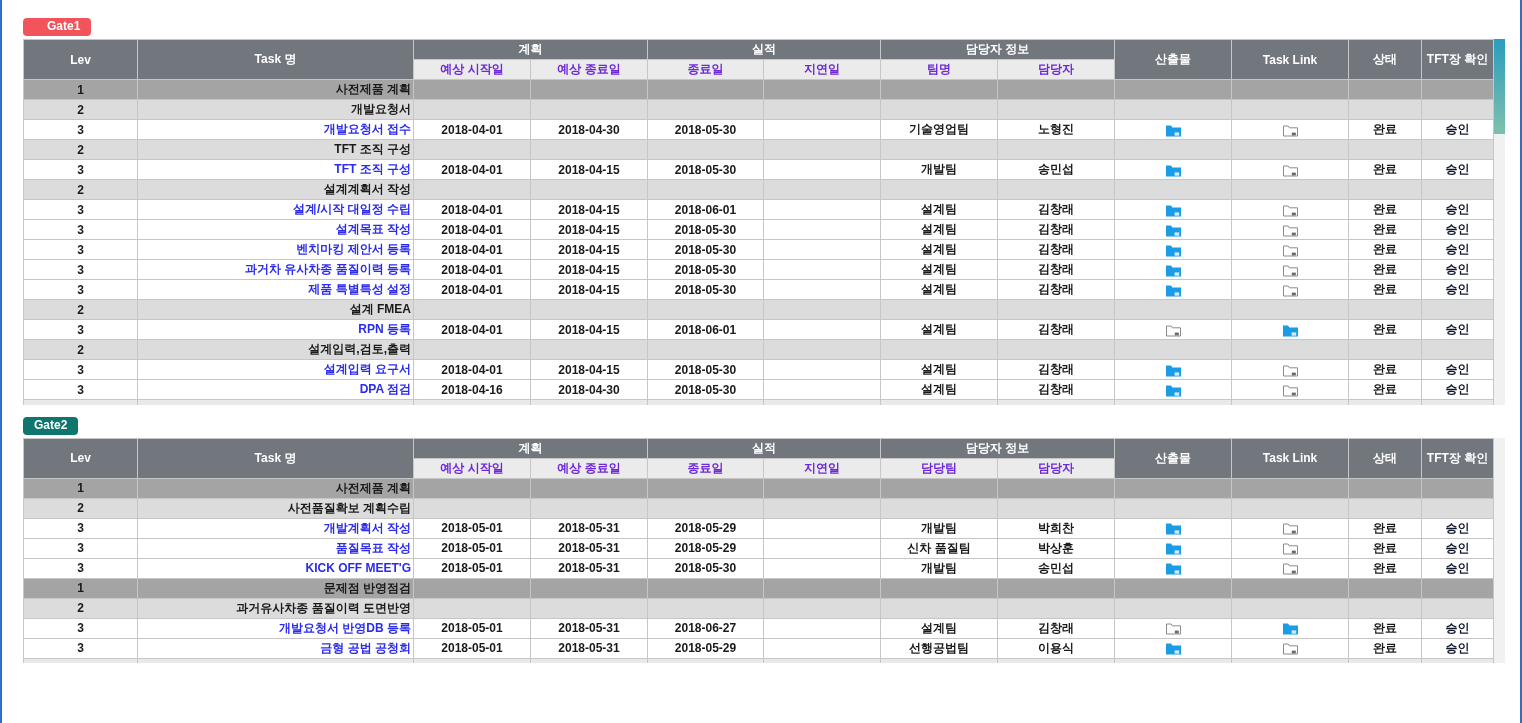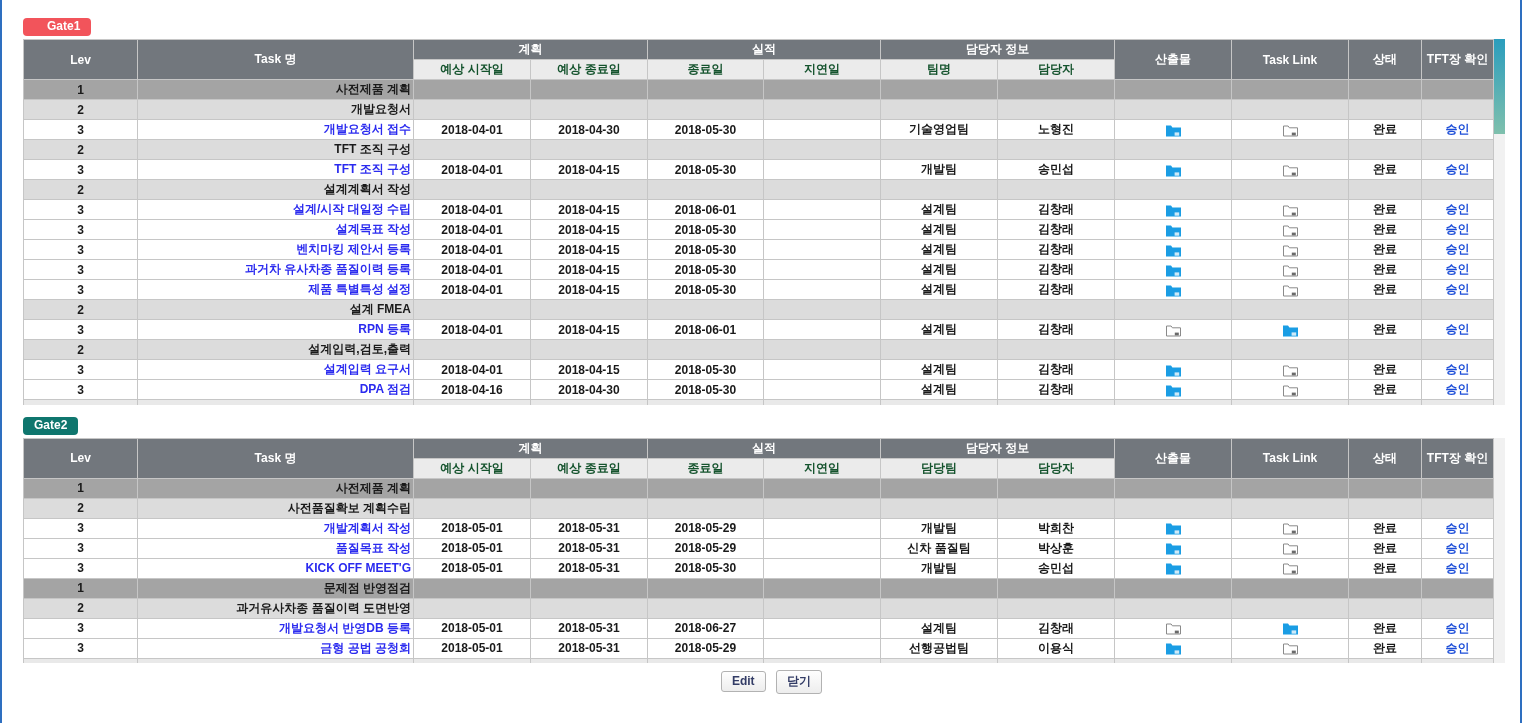--- a/index.html
+++ b/index.html
@@ -12,31 +12,31 @@
   .title-bar .ttl { font-size:12px; font-weight:bold; color:#1b2a4a; margin-left:7px; }
   .content { padding:16px 0 0 21px; }
   .gate-badge { display:inline-block; color:#fff; font-size:12px; font-weight:bold;
     padding:2px 11px 3px 11px; border-radius:4px; line-height:13px; }
   .table-wrap { display:flex; margin-top:3px; }
   table { border-collapse:collapse; table-layout:fixed; width:1471px;
     font-size:12px; font-weight:bold; color:#1a1a1a; }
   th,td { border:1px solid #c6c6c6; height:20px; padding:0 2px; overflow:hidden;
     white-space:nowrap; text-align:center; vertical-align:middle; }
   th.grp { background:#72777d; color:#fff; font-size:12px; }
-  th.sub { background:#ebebeb; color:#14532d; }
+  th.sub { background:#ebebeb; color:#6d28d9; }
   tr.lev1 td { background:#a4a4a4; }
   tr.lev2 td { background:#dcdcdc; }
   tr.lev3 td { background:#ffffff; }
   tr.sliver td { height:5px; background:#e9e9e9; border-bottom:none; }
   td.task { text-align:right; }
   td.task.ind1 { padding-left:12px; }
   td.task.ind2 { padding-left:26px; }
   td.task.ind3 { padding-left:41px; }
   .task-link { color:#2b2bef; cursor:pointer;margin-top:16px; }
-  .approve { color:#1d4ed8; cursor:pointer; }
+  .approve { color:#0f172a; cursor:pointer; }
   .vscroll { width:11px; background:#f1f1f1; position:relative; }
   .vthumb { position:absolute; top:0; left:0; width:11px; height:95px;
     background:linear-gradient(#2a9dbd,#7fc0ad); }
   .gate2-space { height:10px; }
   .footer { text-align:center; margin-top:7px; }
   .btn { display:inline-block; font-size:12px; font-weight:bold; color:#333c66;
     background:linear-gradient(#fefefe,#ededed); border:1px solid #b2b2b2;
     border-radius:3px; padding:2px 10px 3px 10px; margin:0 3px; cursor:pointer;
     font-family:"Liberation Sans", sans-serif; }
   .icon-cell svg { vertical-align:middle; }
@@ -596,18 +596,14 @@
                   <td></td>
                   <td></td>
                   <td></td>
                   <td></td>
                 </tr>
               </tbody>
             </table>
             <div class="vscroll"></div>
           </div></div>
       </div>
-    <div class="footer">
-      <button class="btn">Edit</button>
-      <button class="btn">닫기</button>
-    </div>
   </div>
 </div>
 
 </body></html>

